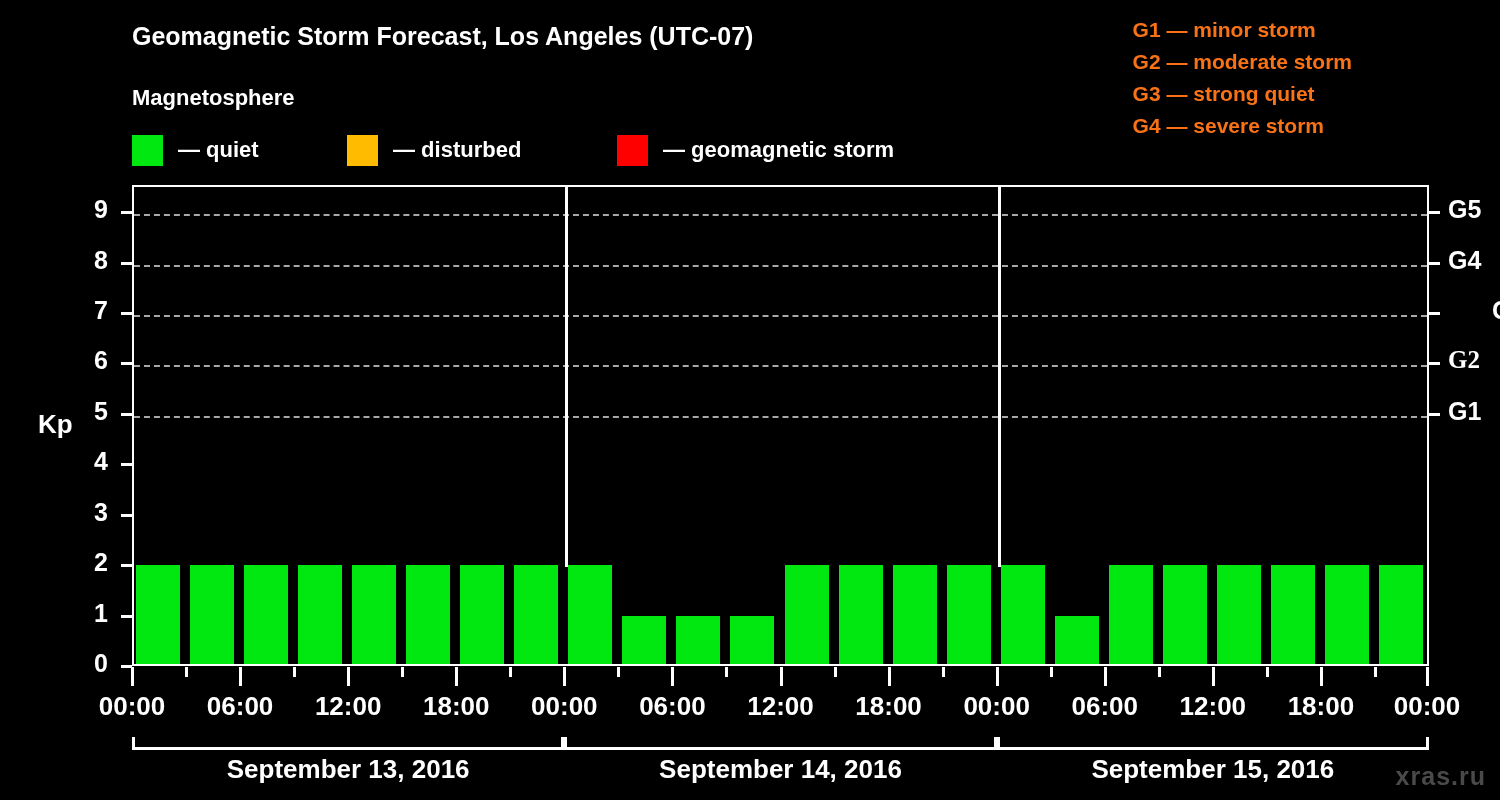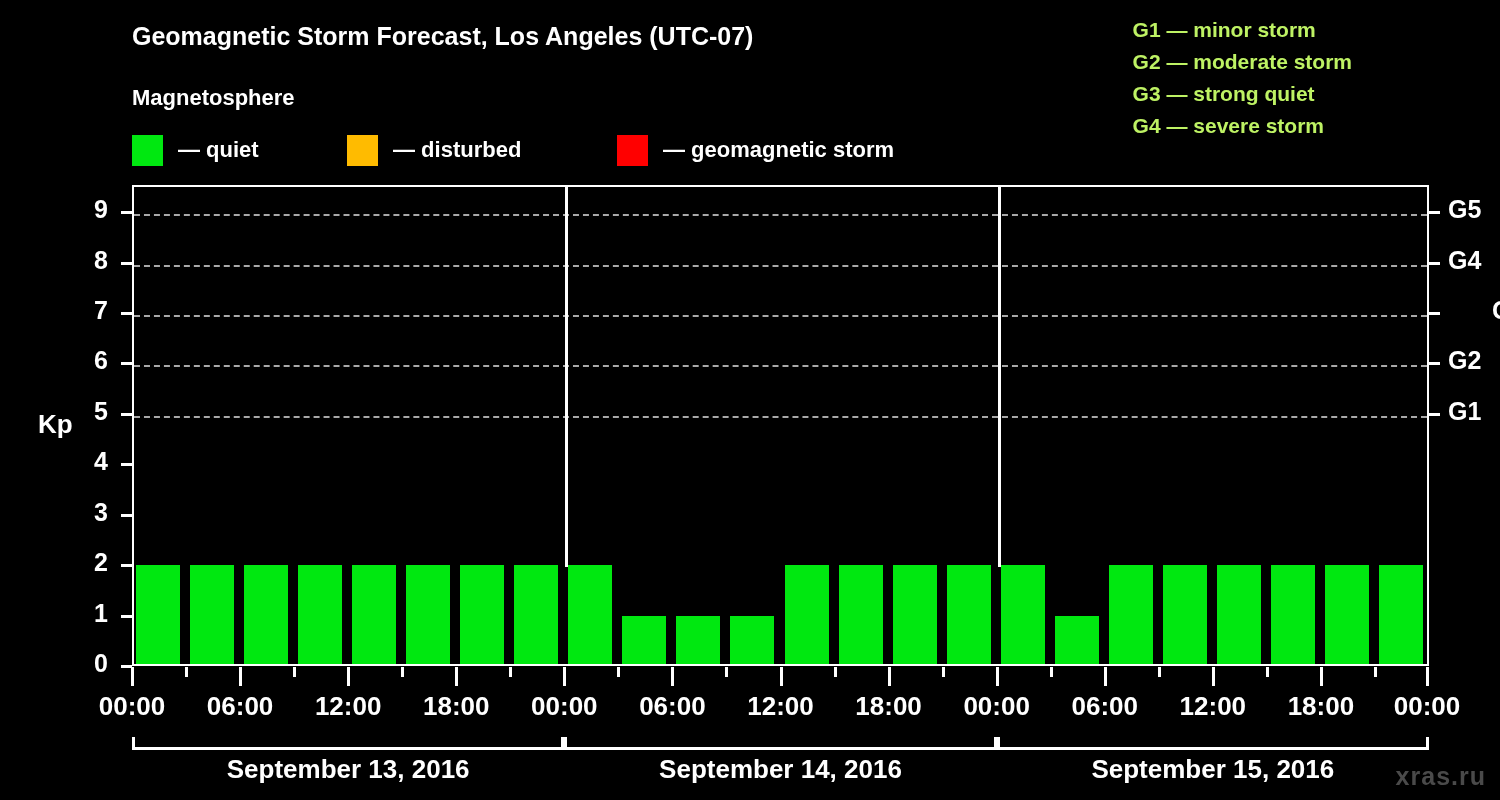--- a/index.html
+++ b/index.html
@@ -70,21 +70,21 @@
   
   #g-legend {
     position: absolute;
     right: 148px;
     top: 14px;
     text-align: left;
   }
   .g-legend-row {
     font-size: 21px;
     font-weight: bold;
-    color: #bef264;
+    color: #f97316;
     line-height: 32px;
     white-space: nowrap;
   }
 
   
   #plot {
     position: absolute;
     left: 132px;
     top: 185px;
     width: 1297px;
@@ -258,21 +258,21 @@
       <div class="y-tick-label" style="right: auto; left: 74px; top: 346.474px;">6</div>
       <div class="y-tick-mark" style="left: 121px; top: 312.053px;"></div>
       <div class="y-tick-label" style="right: auto; left: 74px; top: 296.053px;">7</div>
       <div class="y-tick-mark" style="left: 121px; top: 261.632px;"></div>
       <div class="y-tick-label" style="right: auto; left: 74px; top: 245.632px;">8</div>
       <div class="y-tick-mark" style="left: 121px; top: 211.211px;"></div>
       <div class="y-tick-label" style="right: auto; left: 74px; top: 195.211px;">9</div>
       <div class="g-tick-mark" style="top: 412.895px;"></div>
       <div class="g-tick-label" style="top: 396.895px;">G1</div>
       <div class="g-tick-mark" style="top: 362.474px;"></div>
-      <div class="g-tick-label" style="top: 346.474px;">G2</div>
+      <div class="g-tick-label" style="top: 346.474px; font-family: Liberation Serif, serif;">G2</div>
       <div class="g-tick-mark" style="top: 312.053px;"></div>
       <div class="g-tick-label" style="top: 296.053px; margin-left: 44px;">G3</div>
       <div class="g-tick-mark" style="top: 261.632px;"></div>
       <div class="g-tick-label" style="top: 245.632px;">G4</div>
       <div class="g-tick-mark" style="top: 211.211px;"></div>
       <div class="g-tick-label" style="top: 195.211px; text-align: right;">G5</div>
     </div>
 
   <div id="plot">
     <div id="gridlines">

